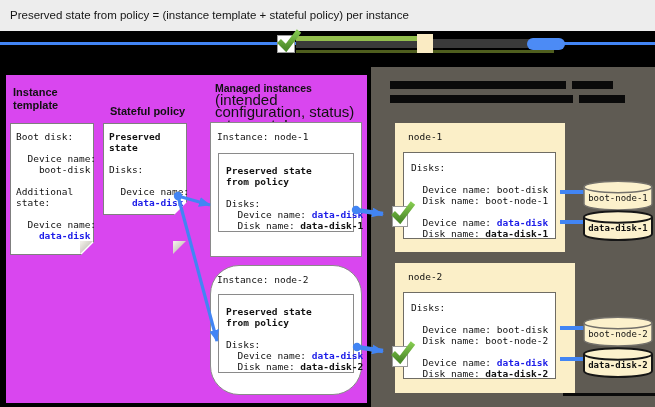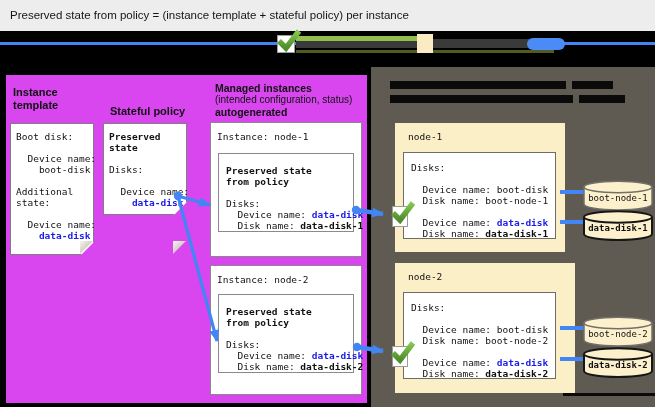--- a/index.html
+++ b/index.html
@@ -36,21 +36,21 @@
   .nbox{background:#FBEFC8;box-sizing:border-box;}
 
   
   .code{font-family:"DejaVu Sans Mono",monospace;font-size:9.5px;color:#111;white-space:pre;}
   .code-line{height:11px;line-height:11px;white-space:pre;}
   .blankln{height:11px;}
   .b{font-weight:bold;}
   .blue-code{color:#1C1CE8;font-weight:bold;}
   .label-bold{font-weight:bold;font-size:11px;line-height:13px;color:#111;white-space:pre-line;}
   .head1{font-weight:bold;font-size:10.5px;line-height:12px;color:#111;}
-  .head2{font-size:10px;line-height:12px;color:#111;}
+  .head2{font-size:15px;line-height:12px;color:#111;}
   .preline{white-space:pre-line;}
 
   
   .checksq{background:#fff;border:1px solid #9B9B9B;box-sizing:border-box;overflow:visible;}
   .checksq svg{position:absolute;overflow:visible;}
 
   
   .conn{height:4px;background:#4285F4;}
 
   .cyl{width:72px;height:31px;}
@@ -129,21 +129,21 @@
       <div class="abs wbox" style="left:7px;top:30px;width:136px;height:79px;padding:11px 0 0 7px;">
         <div class="code b preline" style="line-height:11px;">Preserved state
 from policy</div>
         <div class="code code-line blankln"></div>
         <div class="code code-line">Disks:</div>
         <div class="code code-line"><span>  Device name: </span><span class="blue-code">data-disk</span></div>
         <div class="code code-line"><span>  Disk name: </span><span class="b">data-disk-1</span></div>
       </div>
     </div>
 
-    <div class="abs wbox" style="left:204px;top:190px;width:152px;height:130px;">
+    <div class="abs wbox" style="left:204px;top:190px;width:152px;height:130px;border-radius:29px;">
       <div class="abs code" style="left:6px;top:8px;">Instance: node-2</div>
       <div class="abs wbox" style="left:7px;top:28px;width:136px;height:79px;padding:11px 0 0 7px;">
         <div class="code b preline" style="line-height:11px;">Preserved state
 from policy</div>
         <div class="code code-line blankln"></div>
         <div class="code code-line">Disks:</div>
         <div class="code code-line"><span>  Device name: </span><span class="blue-code">data-disk</span></div>
         <div class="code code-line"><span>  Disk name: </span><span class="b">data-disk-2</span></div>
       </div>
     </div>

